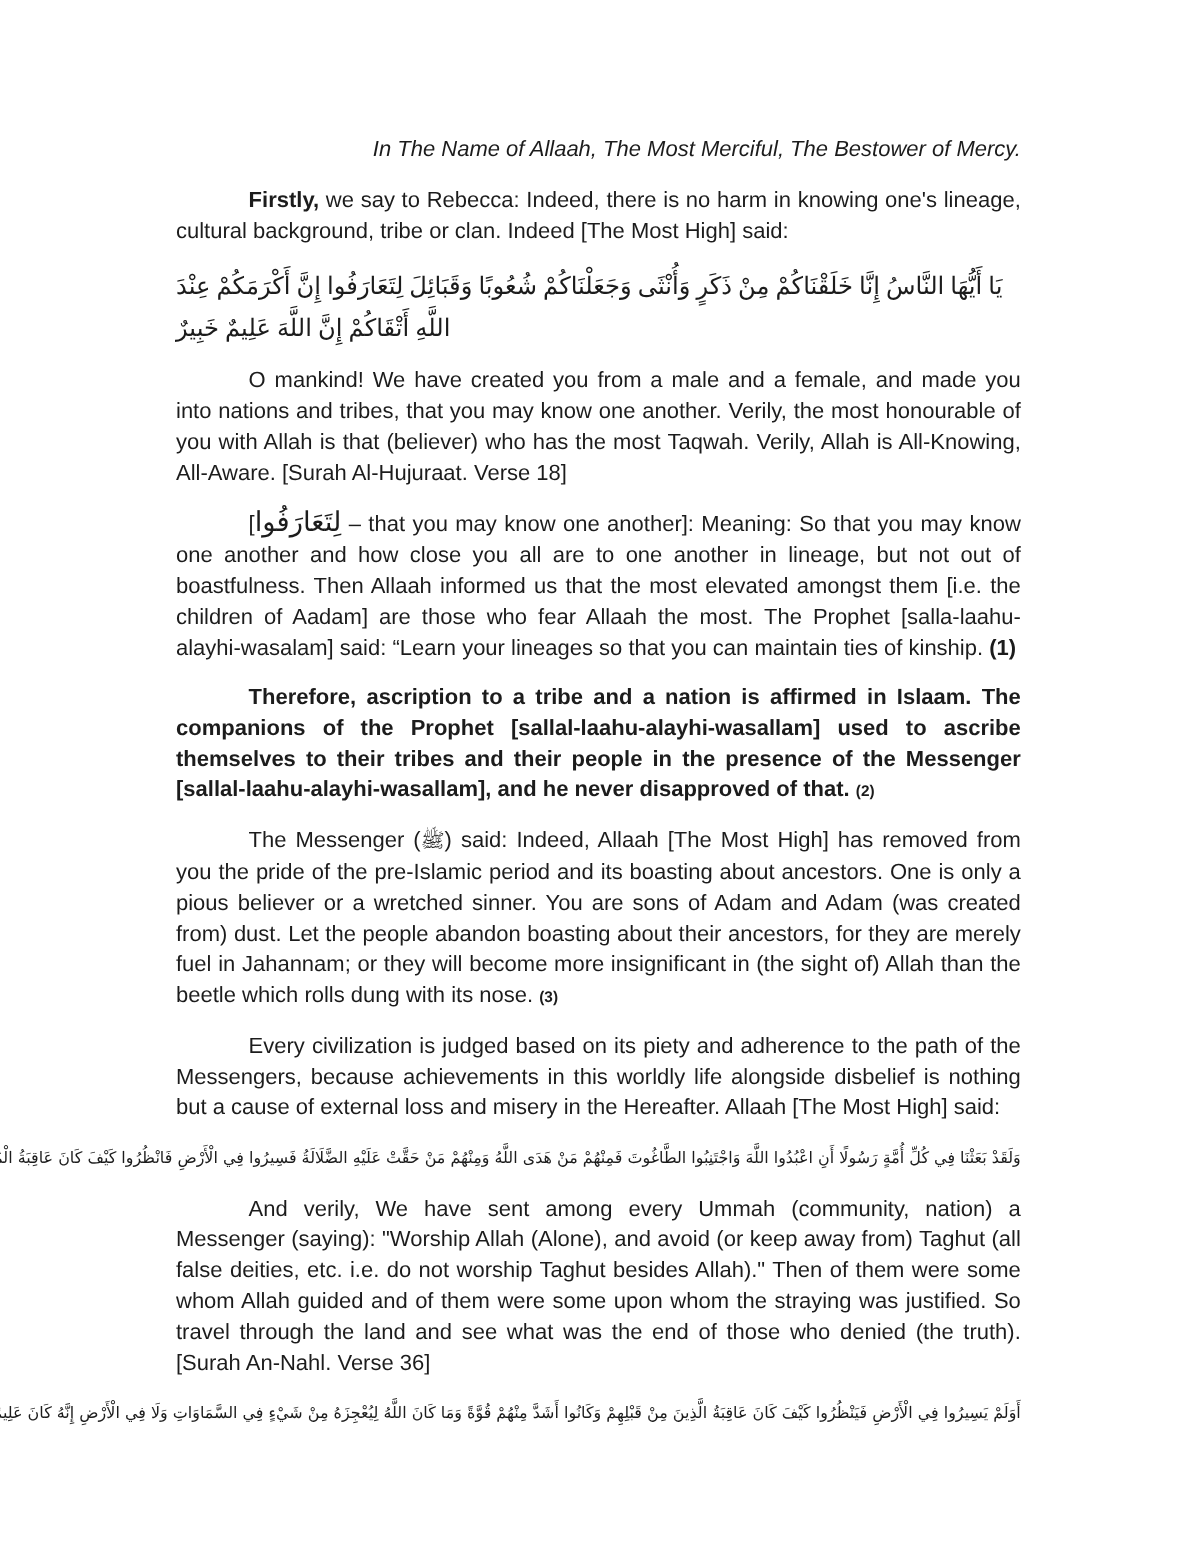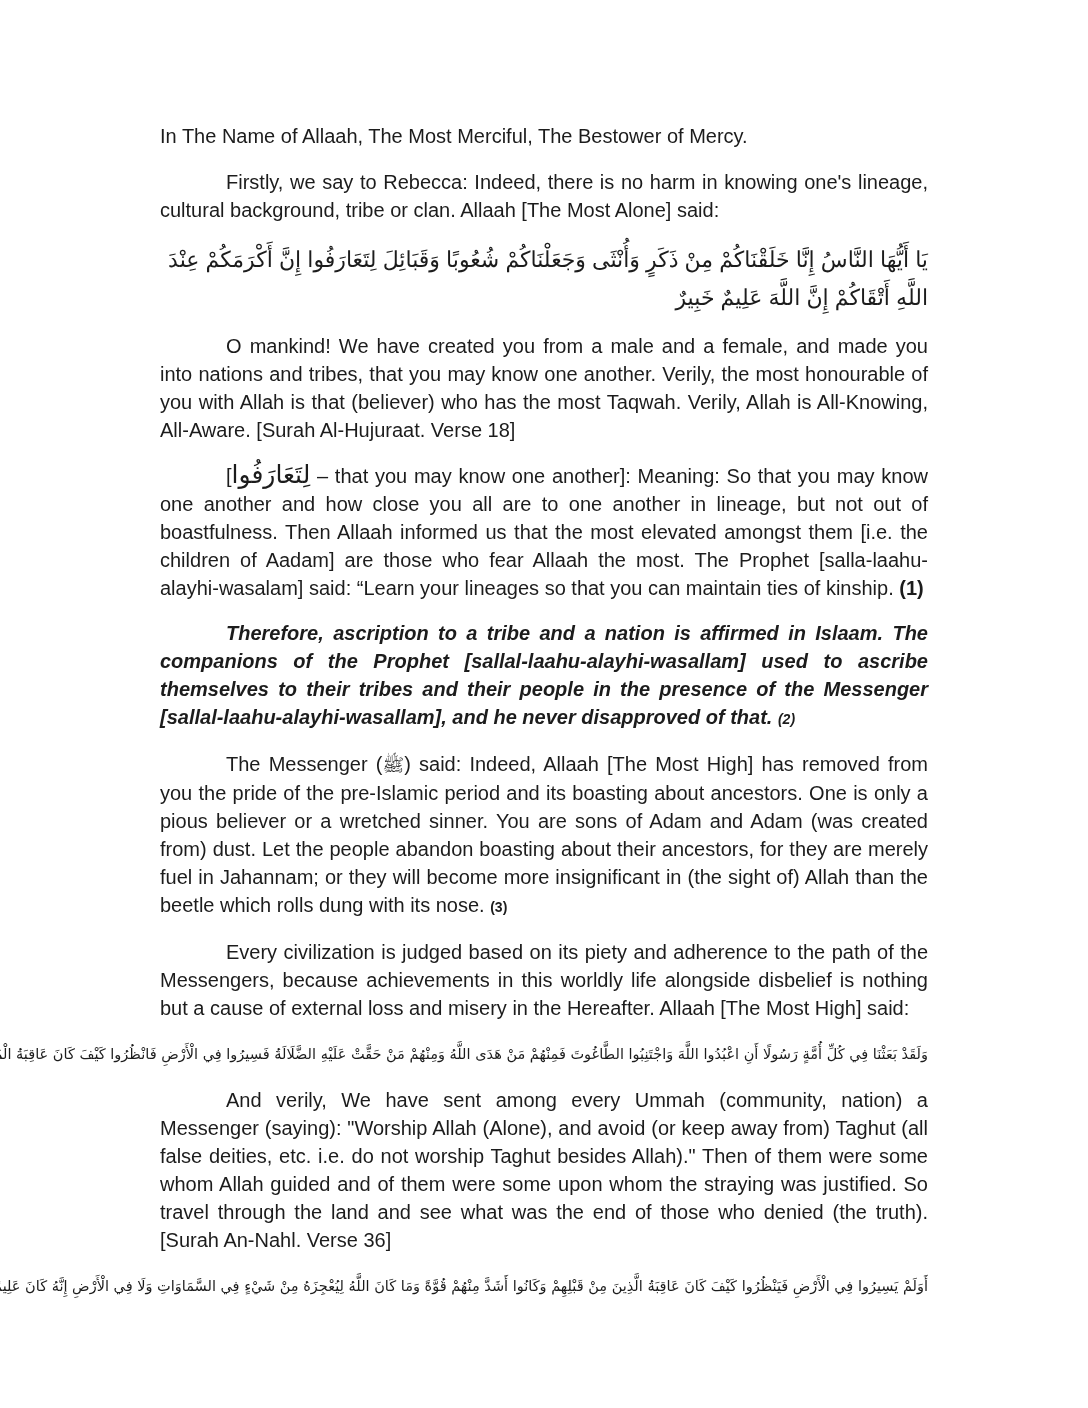--- a/index.html
+++ b/index.html
@@ -21,45 +21,45 @@
     line-height: 28px;
     text-align: justify;
   }
   .para {
     margin: 0 0 17px 0;
     text-indent: 66px;
   }
   .title-center {
     margin: 0 0 18px 0;
     text-indent: 0;
-    text-align: left;
+    text-align: right;
+    font-style: italic;
   }
   .bold-para {
     font-weight: bold;
-    font-style: italic;
   }
   .lead-bold {
-    font-weight: normal;
+    font-weight: bold;
   }
   .fn-big {
     font-weight: bold;
   }
   .fn-small {
     font-weight: bold;
     font-size: 14px;
   }
   .arabic-big {
     direction: rtl;
     unicode-bidi: embed;
-    text-align: right;
+    text-align: left;
     text-indent: 0;
     font-size: 22px;
     line-height: 38px;
     margin: 2px 0 15px 0;
-    font-family: Liberation Sans, sans-serif;
+    font-family: Liberation Serif, serif;
   }
   .arabic-small {
     direction: rtl;
     unicode-bidi: embed;
     text-align: center;
     text-indent: 0;
     white-space: nowrap;
     font-size: 14.5px;
     line-height: 30px;
     margin: 4px 0 17px 0;
@@ -76,21 +76,21 @@
     font-size: 18px;
   }
 </style>
 </head>
 <body>
 
 <div class="page">
 
   <p class="title-center">In The Name of Allaah, The Most Merciful, The Bestower of Mercy.</p>
 
-  <p class="para"><span class="lead-bold">Firstly,</span><span> we say to Rebecca: Indeed, there is no harm in knowing one's lineage, cultural background, tribe or clan. Allaah [The Most Alone] said:</span></p>
+  <p class="para"><span class="lead-bold">Firstly,</span><span> we say to Rebecca: Indeed, there is no harm in knowing one's lineage, cultural background, tribe or clan. Indeed [The Most High] said:</span></p>
 
   <div class="arabic-big" dir="rtl">يَا أَيُّهَا النَّاسُ إِنَّا خَلَقْنَاكُمْ مِنْ ذَكَرٍ وَأُنْثَى وَجَعَلْنَاكُمْ شُعُوبًا وَقَبَائِلَ لِتَعَارَفُوا إِنَّ أَكْرَمَكُمْ عِنْدَ اللَّهِ أَتْقَاكُمْ إِنَّ اللَّهَ عَلِيمٌ خَبِيرٌ</div>
 
   <p class="para">O mankind! We have created you from a male and a female, and made you into nations and tribes, that you may know one another. Verily, the most honourable of you with Allah is that (believer) who has the most Taqwah. Verily, Allah is All-Knowing, All-Aware. [Surah Al-Hujuraat. Verse 18]</p>
 
   <p class="para"><span>[</span><span class="arabic-inline" dir="rtl">لِتَعَارَفُوا</span><span> – that you may know one another]: Meaning: So that you may know one another and how close you all are to one another in lineage, but not out of boastfulness. Then Allaah informed us that the most elevated amongst them [i.e. the children of Aadam] are those who fear Allaah the most. The Prophet [salla-laahu-alayhi-wasalam] said: “Learn your lineages so that you can maintain ties of kinship. </span><span class="fn-big">(1)</span></p>
 
   <p class="para bold-para"><span>Therefore, ascription to a tribe and a nation is affirmed in Islaam. The companions of the Prophet [sallal-laahu-alayhi-wasallam] used to ascribe themselves to their tribes and their people in the presence of the Messenger [sallal-laahu-alayhi-wasallam], and he never disapproved of that. </span><span class="fn-small">(2)</span></p>
 
   <p class="para"><span>The Messenger (</span><span class="saw-symbol">ﷺ</span><span>) said: Indeed, Allaah [The Most High] has removed from you the pride of the pre-Islamic period and its boasting about ancestors. One is only a pious believer or a wretched sinner. You are sons of Adam and Adam (was created from) dust. Let the people abandon boasting about their ancestors, for they are merely fuel in Jahannam; or they will become more insignificant in (the sight of) Allah than the beetle which rolls dung with its nose. </span><span class="fn-small">(3)</span></p>

